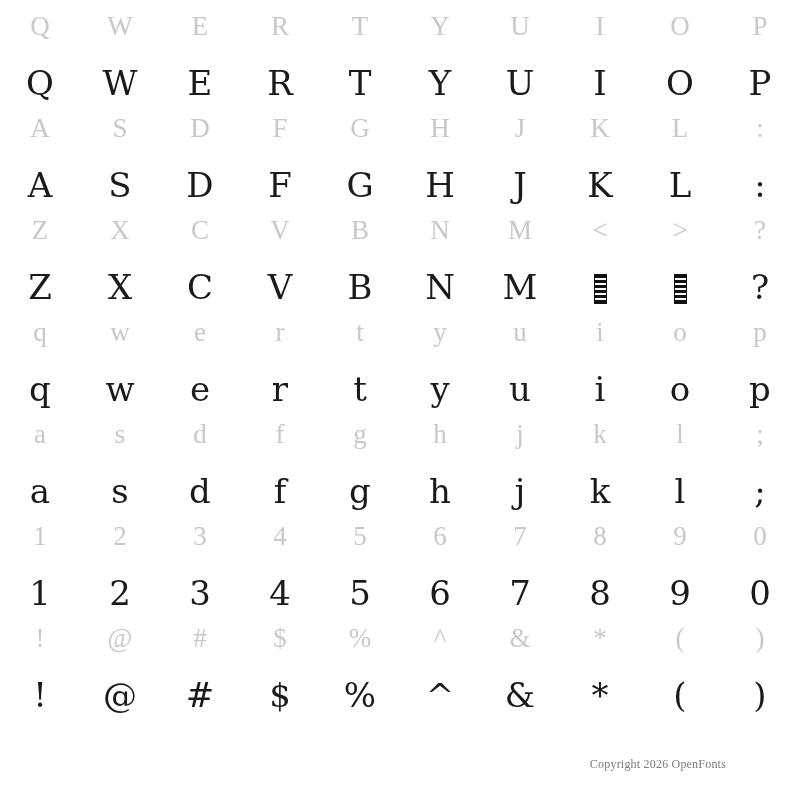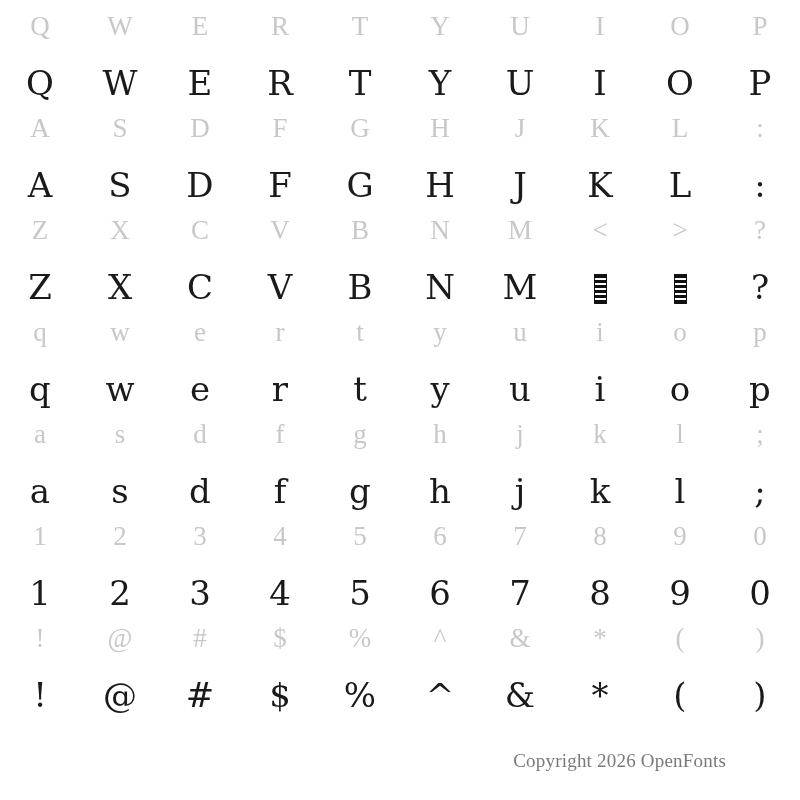--- a/index.html
+++ b/index.html
@@ -62,21 +62,21 @@
         #ffffff 3px, #ffffff 5px);
     border: 1px solid #111;
     vertical-align: bottom;
   }
   #copyright {
     position: absolute;
     right: 74px;
     bottom: 28px;
     color: #7a7a7a;
     font-family: "Liberation Serif", serif;
-    font-size: 19px;
+    font-size: 12px;
     letter-spacing: 0.2px;
   }
 </style>
 </head>
 <body>
 
 <div id="sheet">
     <div class="row ref">
       <div class="cell">Q</div>
       <div class="cell">W</div>

